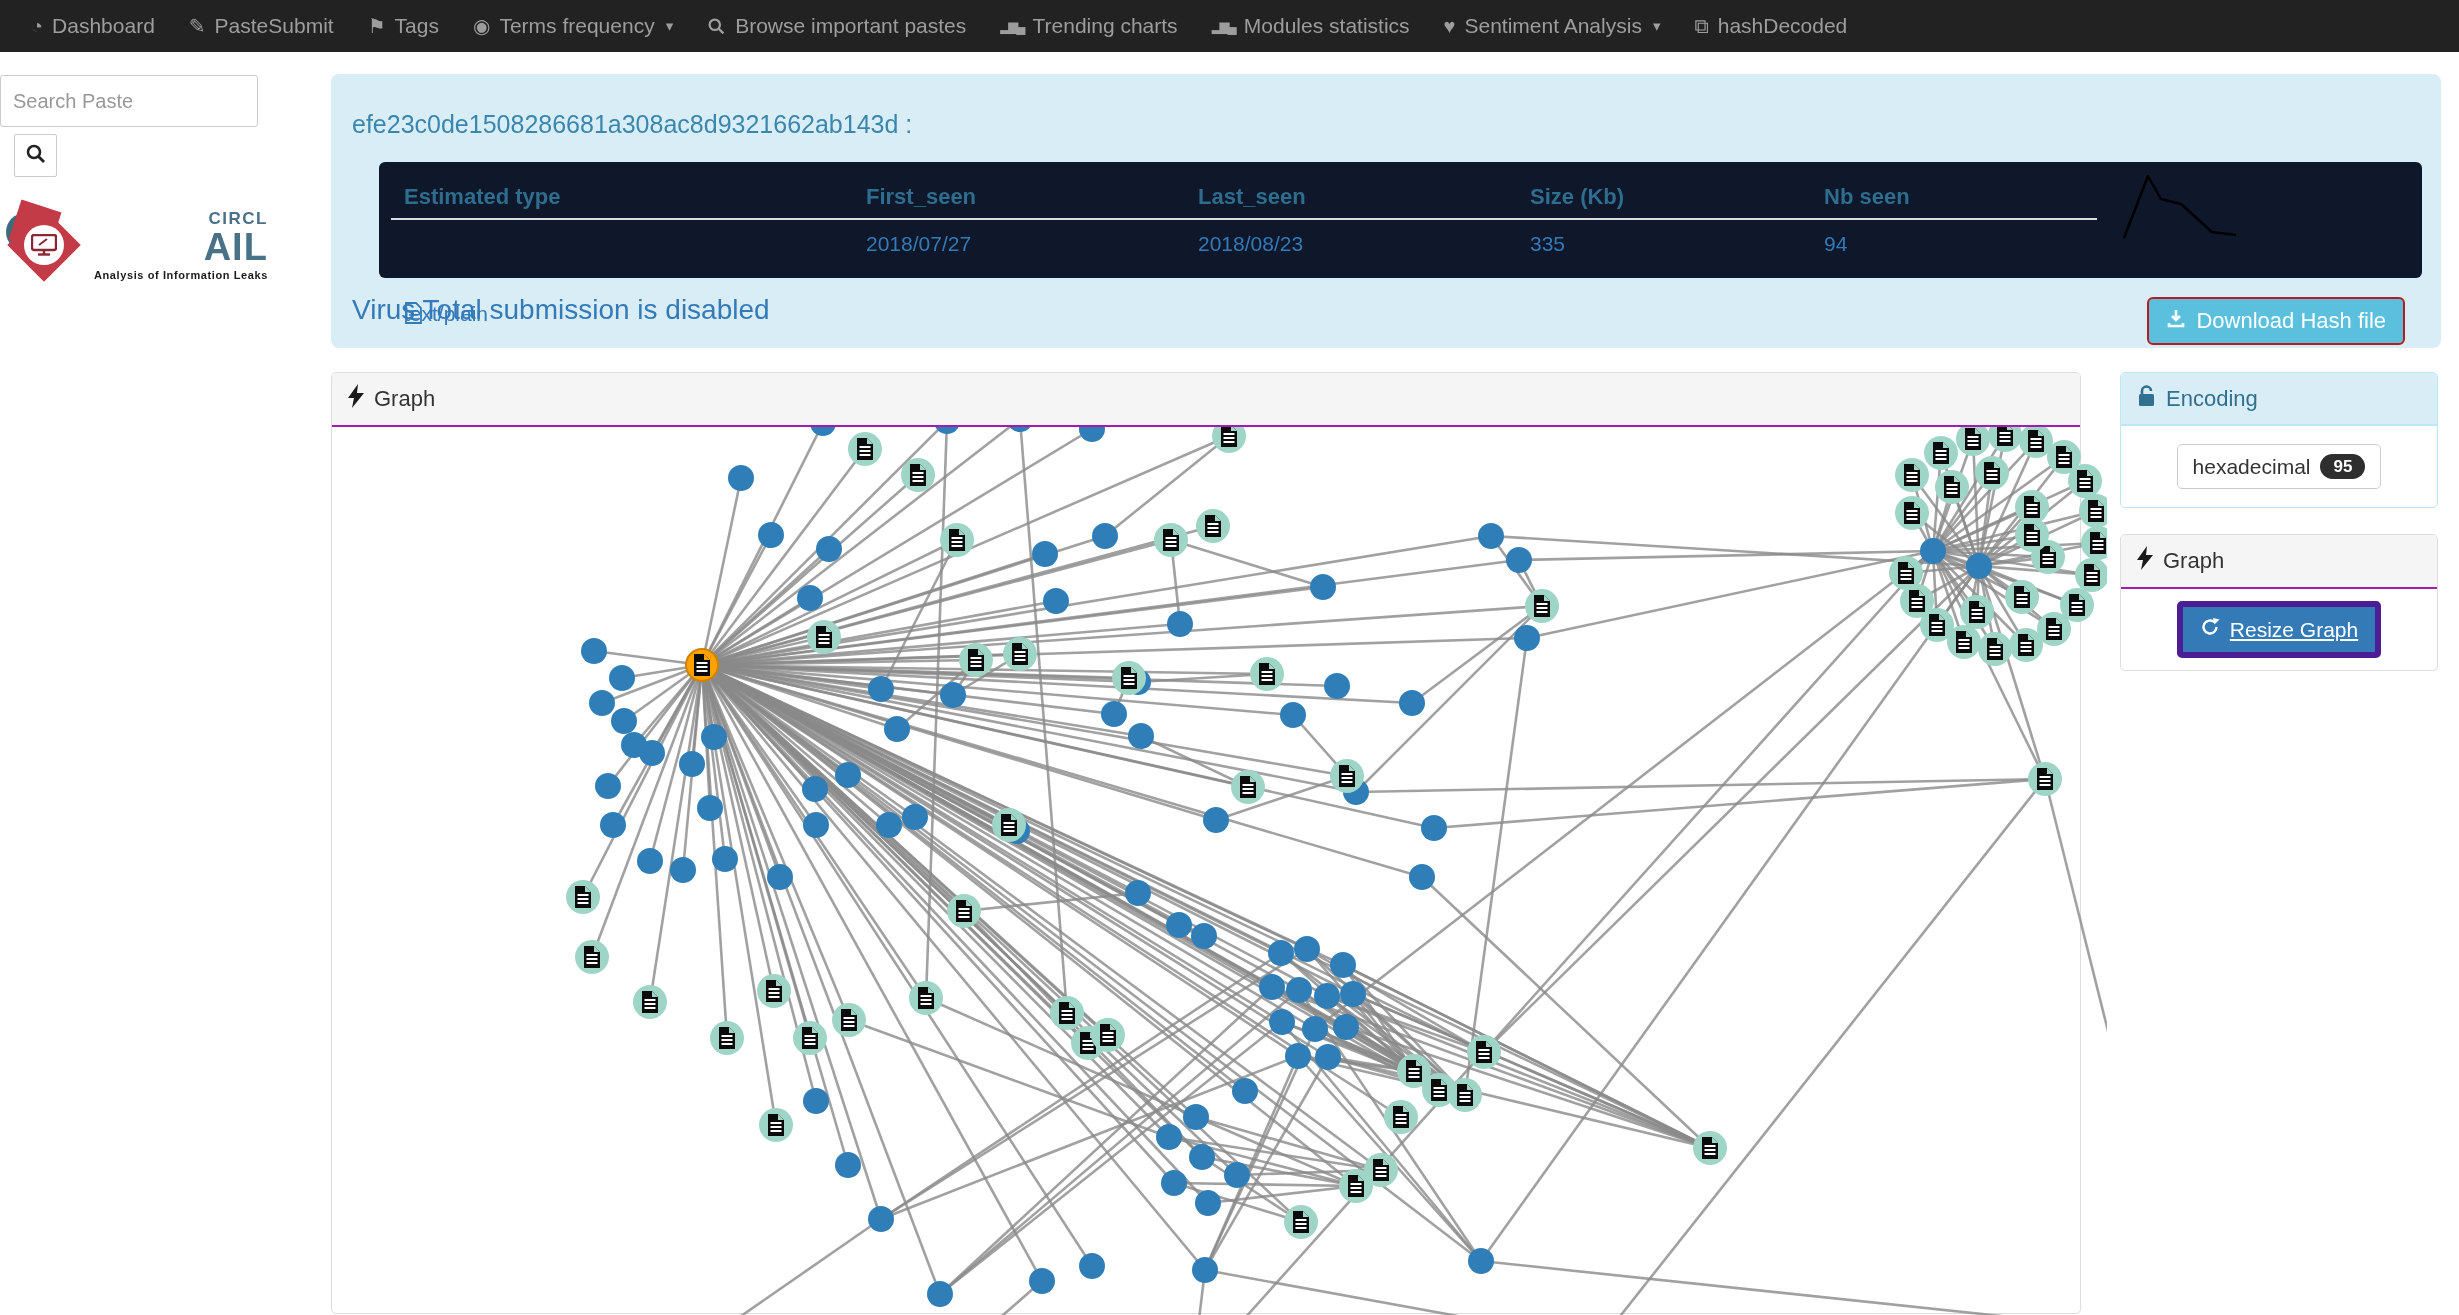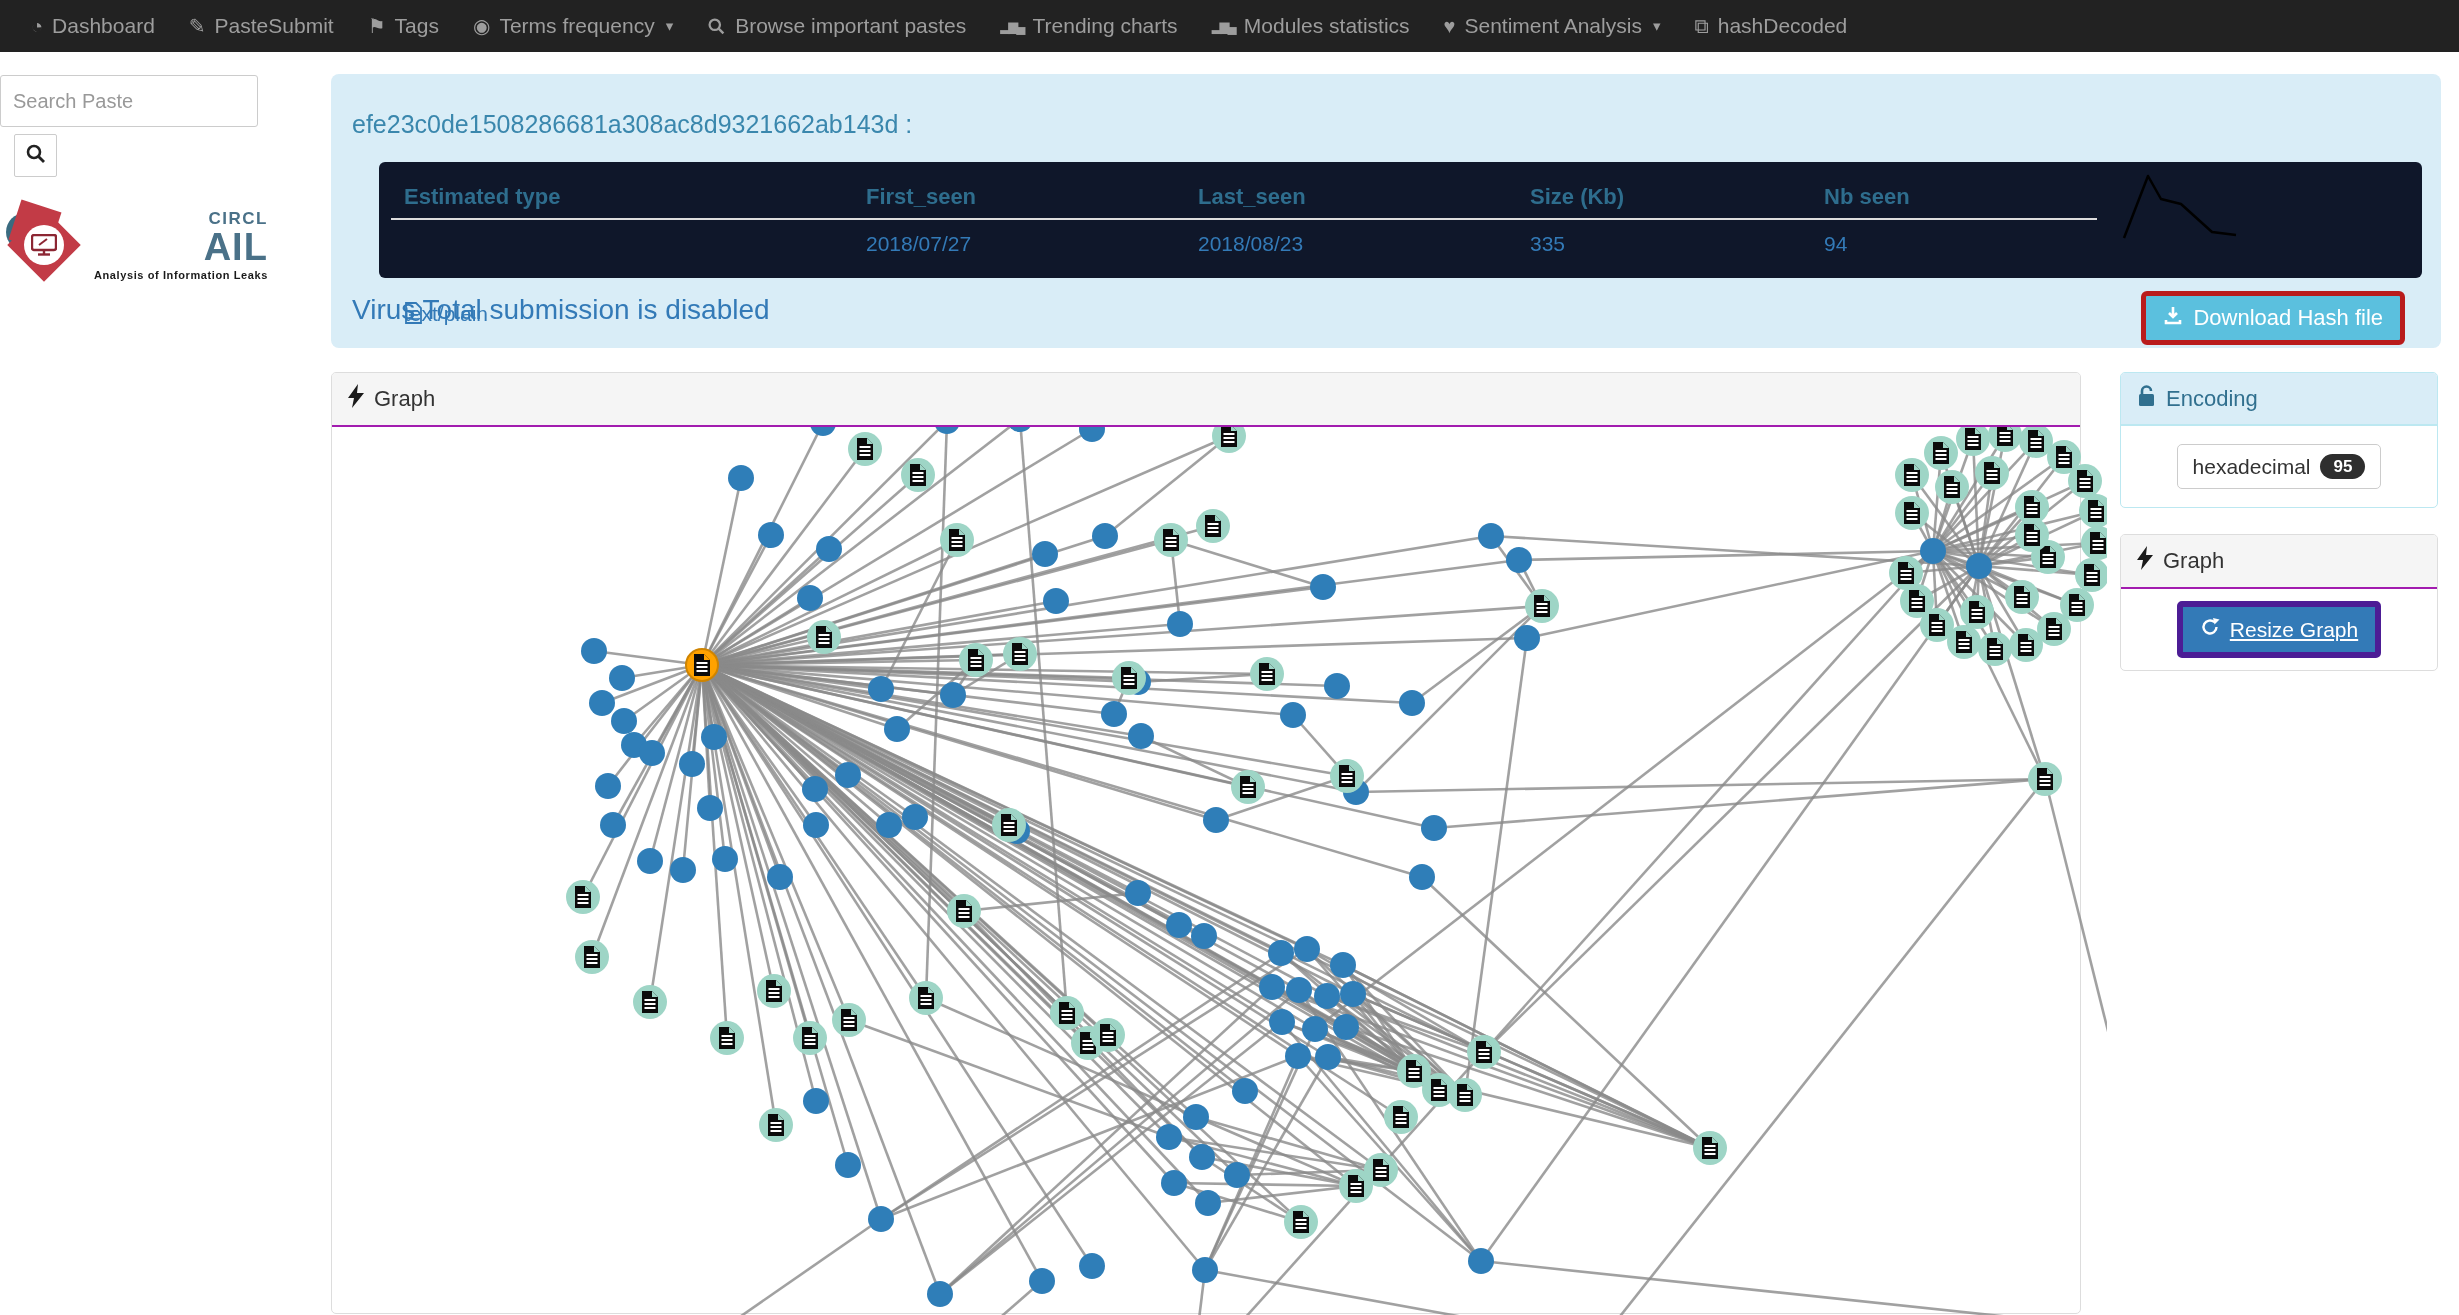--- a/index.html
+++ b/index.html
@@ -44,21 +44,21 @@
   .hero h3{margin:0;padding:36px 0 0 21px;font-size:25px;font-weight:500;color:#3a87ad;}
   .card{position:absolute;left:20px;right:19px;top:88px;height:116px;background:#0f172a;
         border-radius:6px;margin-left:28px;}
   .thead span{position:absolute;top:22px;font-size:22px;font-weight:bold;color:#2e6d8d;}
   .tdivider{position:absolute;top:56px;left:12px;width:1706px;border-top:2px solid #ddd;}
   .trow span{position:absolute;top:70px;font-size:21px;color:#337ab7;}
   .c1{left:25px;}.c2{left:487px;}.c3{left:819px;}.c4{left:1151px;}.c5{left:1445px;}
   .typecell{display:flex;align-items:center;gap:8px;}
   .spark{position:absolute;left:1739px;top:6px;}
   .vt-row{position:absolute;left:21px;bottom:22px;font-size:28px;color:#337ab7;}
-  .dl-btn{position:absolute;right:36px;bottom:3px;background:#5bc0de;border:5px solid #b91c1c;
+  .dl-btn{position:absolute;right:36px;bottom:3px;background:#5bc0de;border:2px solid #b91c1c;
           color:#fff;font-size:22px;padding:9px 17px;border-radius:6px;cursor:pointer;
           display:flex;align-items:center;gap:10px;font-family:"Liberation Sans",sans-serif;}
   
   .panel{border:1px solid #ddd;border-radius:5px;background:#fff;}
   .panel-heading{padding:11px 16px;font-size:22px;color:#333;background:#f5f5f5;
                  border-bottom:2px solid #a21caf;border-radius:4px 4px 0 0;
                  display:flex;align-items:center;gap:10px;}
   .panel-info{border-color:#bce8f1;}
   .panel-info .panel-heading{background:#d9edf7;color:#31708f;border-bottom-color:#bce8f1;}
   .graph-panel{position:absolute;left:0;top:320px;width:1750px;box-sizing:border-box;}

